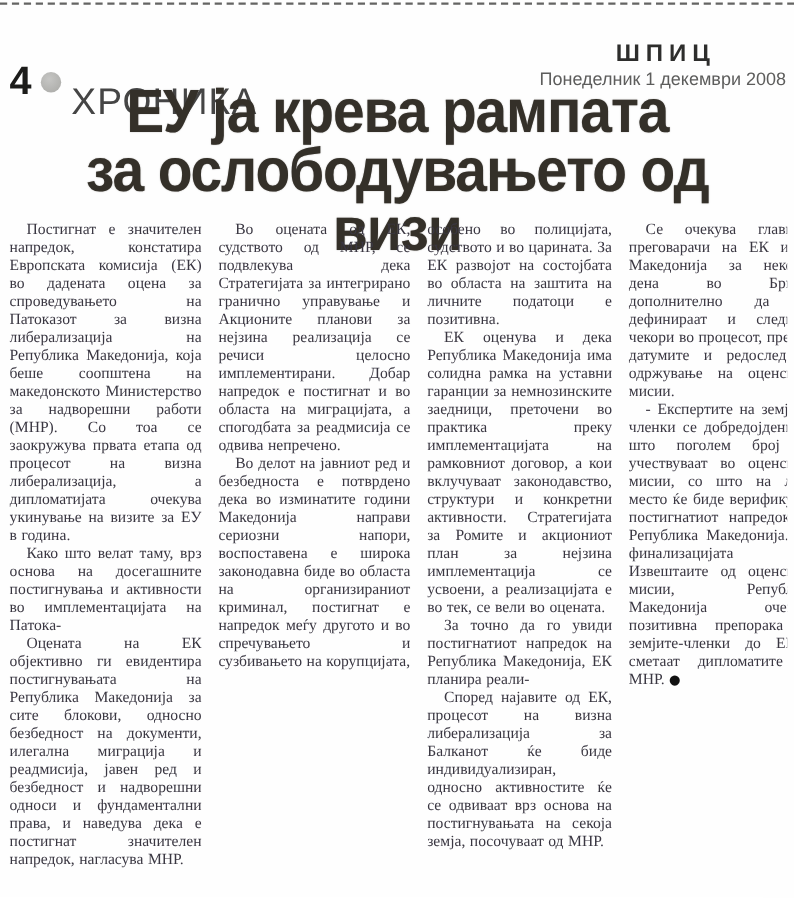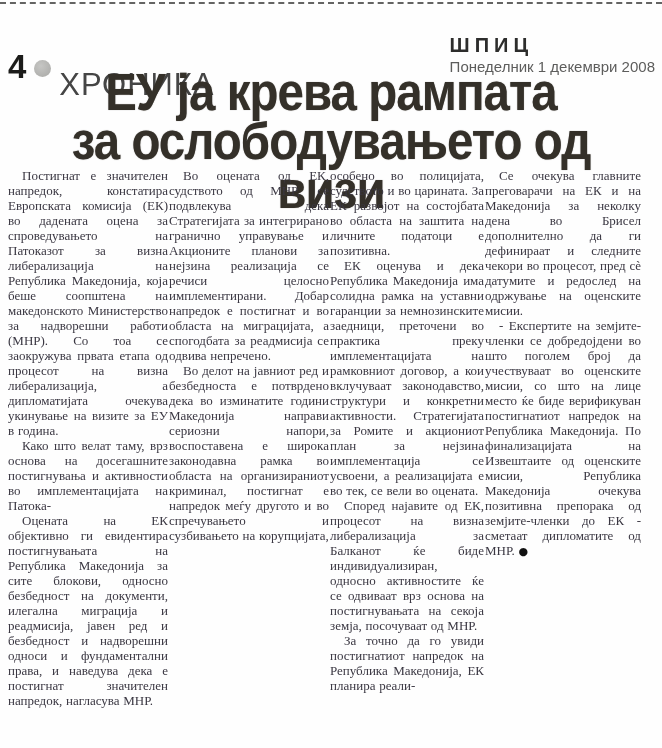--- a/index.html
+++ b/index.html
@@ -52,21 +52,21 @@
     color: #454545;
     letter-spacing: 1px;
     line-height: 1;
     margin-top: 36px;
   }
   
   .masthead-block {
     position: absolute;
     top: 34px;
     right: 7px;
-    text-align: left;
+    text-align: center;
     font-family: "Liberation Sans", sans-serif;
   }
   .masthead {
     font-size: 20px;
     font-weight: 700;
     letter-spacing: 5px;
     color: #2d2d2c;
     margin-right: -5px;
   }
   .issue-date {
@@ -88,27 +88,27 @@
     line-height: 49px;
     color: #343029;
     letter-spacing: -1px;
     transform: scaleX(0.93);
     transform-origin: 50% 0;
     text-shadow: 0 0 1px rgba(52,48,41,0.55);
   }
   
   .columns {
     position: absolute;
-    top: 168px;
+    top: 183px;
     left: 8px;
     width: 648px;
     height: 560px;
     display: grid;
     grid-template-columns: 160px 160px 154px 156px;
-    column-gap: 1px;
+    column-gap: 14px;
     overflow: hidden;
   }
   .col {
     overflow: hidden;
     height: 100%;
   }
   .col p {
     margin: 0;
     font-size: 13px;
     line-height: 15px;
@@ -147,27 +147,27 @@
   </h1>
 
   <div class="columns">
     <div class="col">
         <p class="indent">Постигнат е значителен напредок, констатира Европската комисија (ЕК) во дадената оцена за спроведувањето на Патоказот за визна либерализација на Република Македонија, која беше соопштена на македонското Министерство за надворешни работи (МНР). Со тоа се заокружува првата етапа од процесот на визна либерализација, а дипломатијата очекува укинување на визите за ЕУ в година.</p>
         <p class="indent">Како што велат таму, врз основа на досегашните постигнувања и активности во имплементацијата на Патока-</p>
         <p class="indent">Оцената на ЕК објективно ги евидентира постигнувањата на Република Македонија за сите блокови, односно безбедност на документи, илегална миграција и реадмисија, јавен ред и безбедност и надворешни односи и фундаментални права, и наведува дека е постигнат значителен напредок, нагласува МНР.</p>
       </div>
     <div class="col">
         <p class="indent">Во оцената од ЕК, судството од МНР, се подвлекува дека Стратегијата за интегрирано гранично управување и Акционите планови за нејзина реализација се речиси целосно имплементирани. Добар напредок е постигнат и во областа на миграцијата, а спогодбата за реадмисија се одвива непречено.</p>
-        <p class="indent">Во делот на јавниот ред и безбедноста е потврдено дека во изминатите години Македонија направи сериозни напори, воспоставена е широка законодавна рамка во областа на организираниот криминал, постигнат е напредок меѓу другото и во спречувањето и сузбивањето на корупцијата,</p>
+        <p class="indent">Во делот на јавниот ред и безбедноста е потврдено дека во изминатите години Македонија направи сериозни напори, воспоставена е широка законодавна биде во областа на организираниот криминал, постигнат е напредок меѓу другото и во спречувањето и сузбивањето на корупцијата,</p>
       </div>
     <div class="col">
         <p>особено во полицијата, судството и во царината. За ЕК развојот на состојбата во областа на заштита на личните податоци е позитивна.</p>
         <p class="indent">ЕК оценува и дека Република Македонија има солидна рамка на уставни гаранции за немнозинските заедници, преточени во практика преку имплементацијата на рамковниот договор, а кои вклучуваат законодавство, структури и конкретни активности. Стратегијата за Ромите и акциониот план за нејзина имплементација се усвоени, а реализацијата е во тек, се вели во оцената.</p>
+        <p class="indent">За точно да го увиди постигнатиот напредок на Република Македонија, ЕК планира реали-</p>
         <p class="indent">Според најавите од ЕК, процесот на визна либерализација за Балканот ќе биде индивидуализиран, односно активностите ќе се одвиваат врз основа на постигнувањата на секоја земја, посочуваат од МНР.</p>
-        <p class="indent">За точно да го увиди постигнатиот напредок на Република Македонија, ЕК планира реали-</p>
       </div>
     <div class="col">
         <p class="indent">Се очекува главните преговарачи на ЕК и на Македонија за неколку дена во Брисел дополнително да ги дефинираат и следните чекори во процесот, пред сè датумите и редослед на одржување на оценските мисии.</p>
         <p class="indent">- Експертите на земјите-членки се добредојдени во што поголем број да учествуваат во оценските мисии, со што на лице место ќе биде верификуван постигнатиот напредок на Република Македонија. По финализацијата на Извештаите од оценските мисии, Република Македонија очекува позитивна препорака од земјите-членки до ЕК - сметаат дипломатите од МНР. <span class="end-mark">●</span></p>
       </div>
   </div>
 
 </div>
 
 </body></html>

